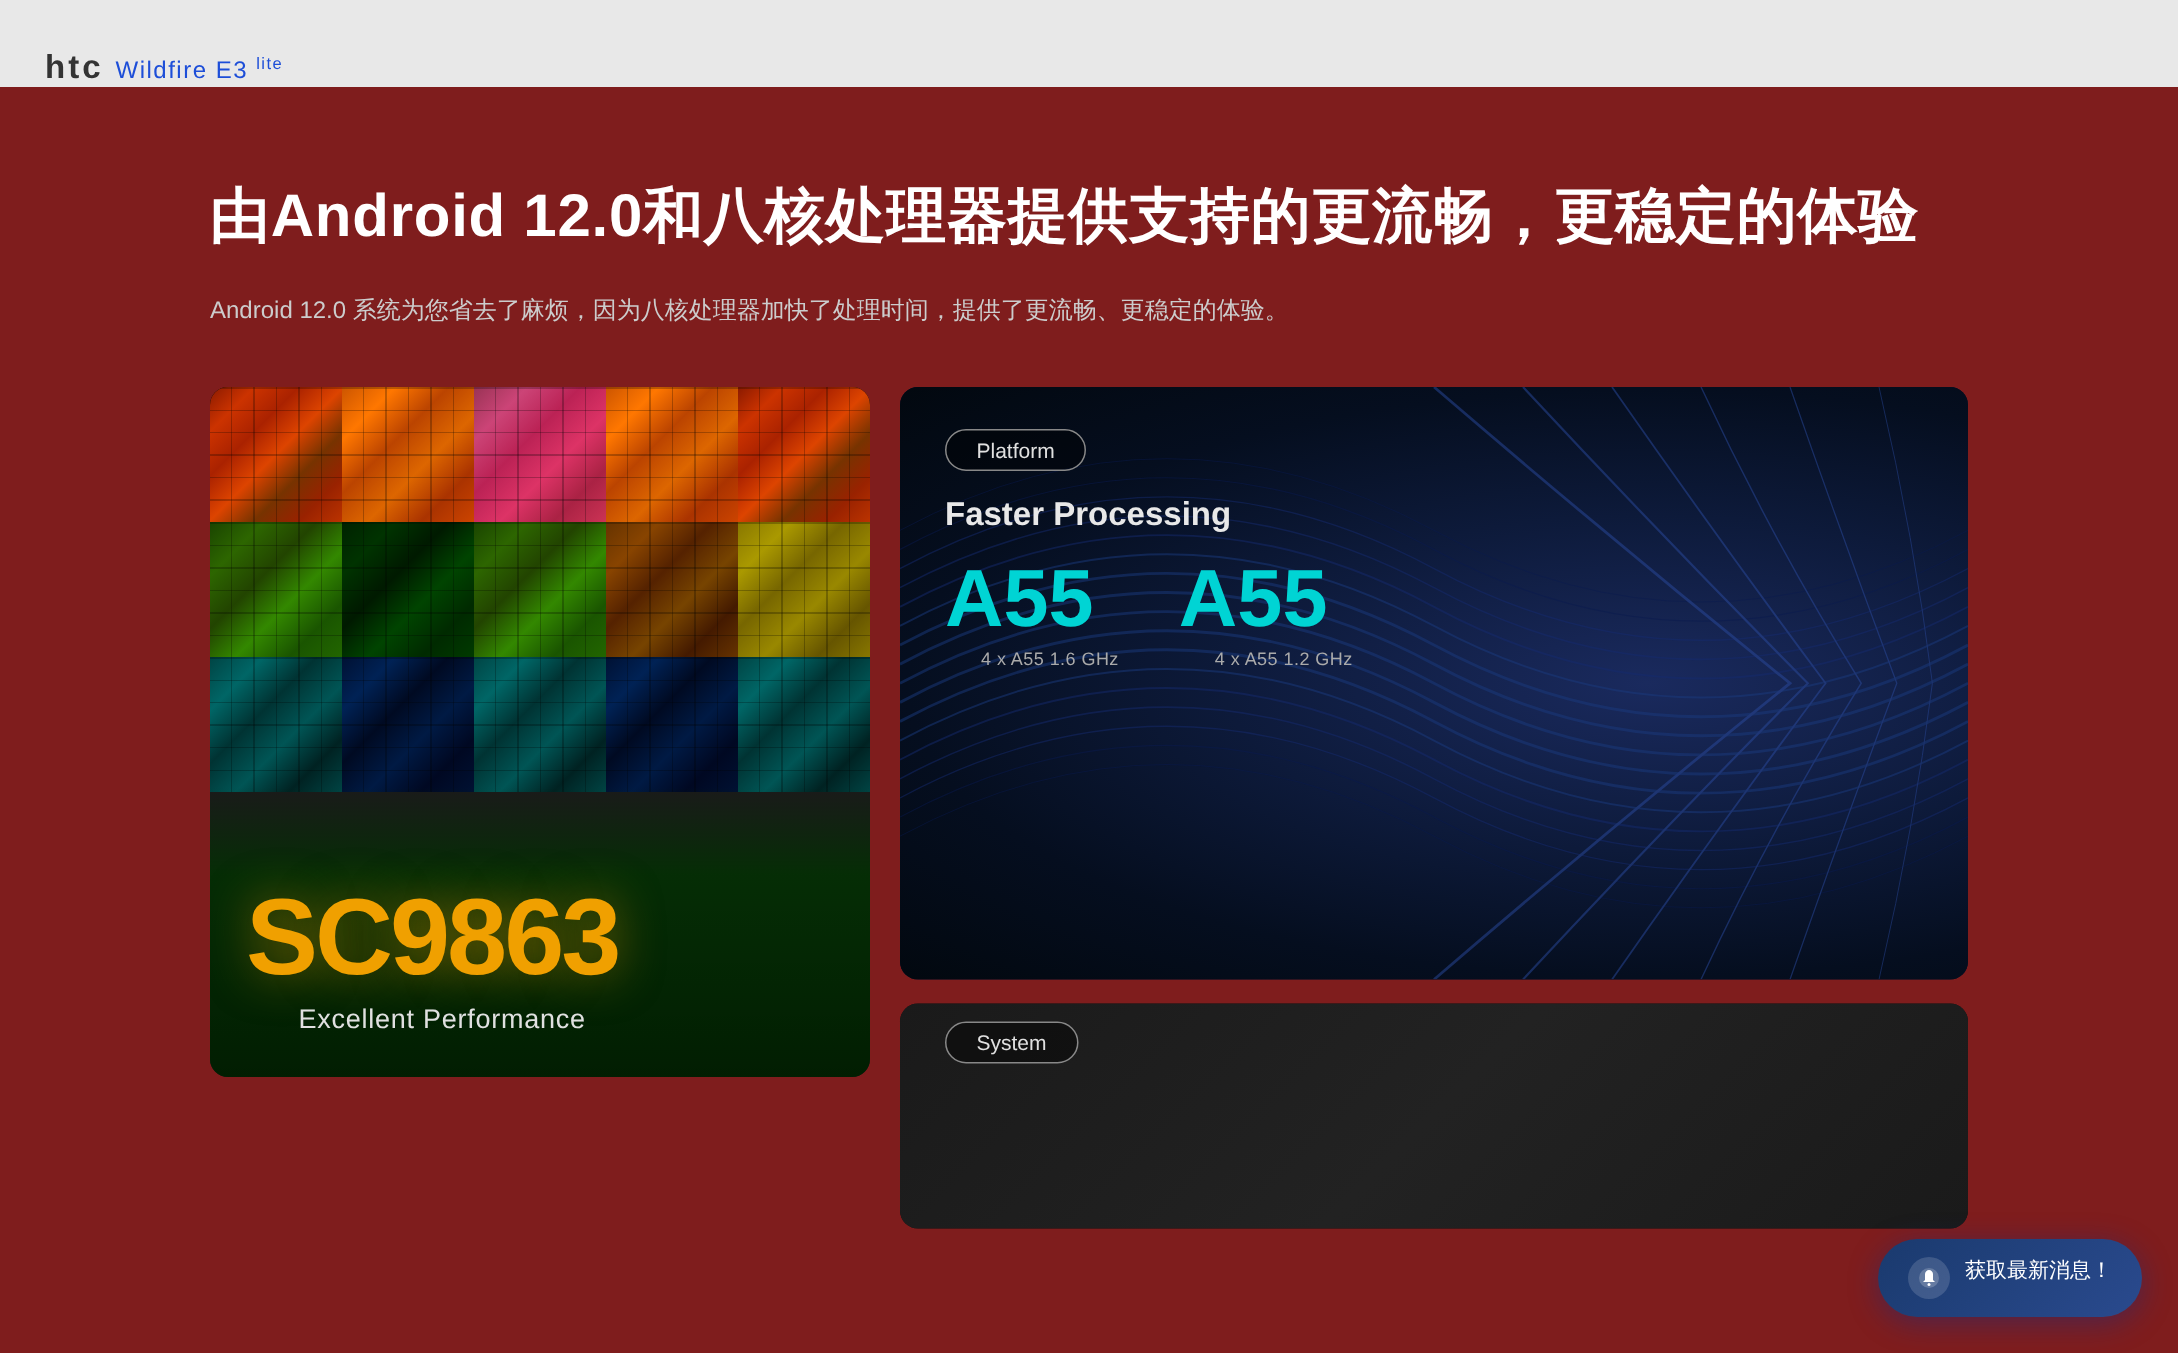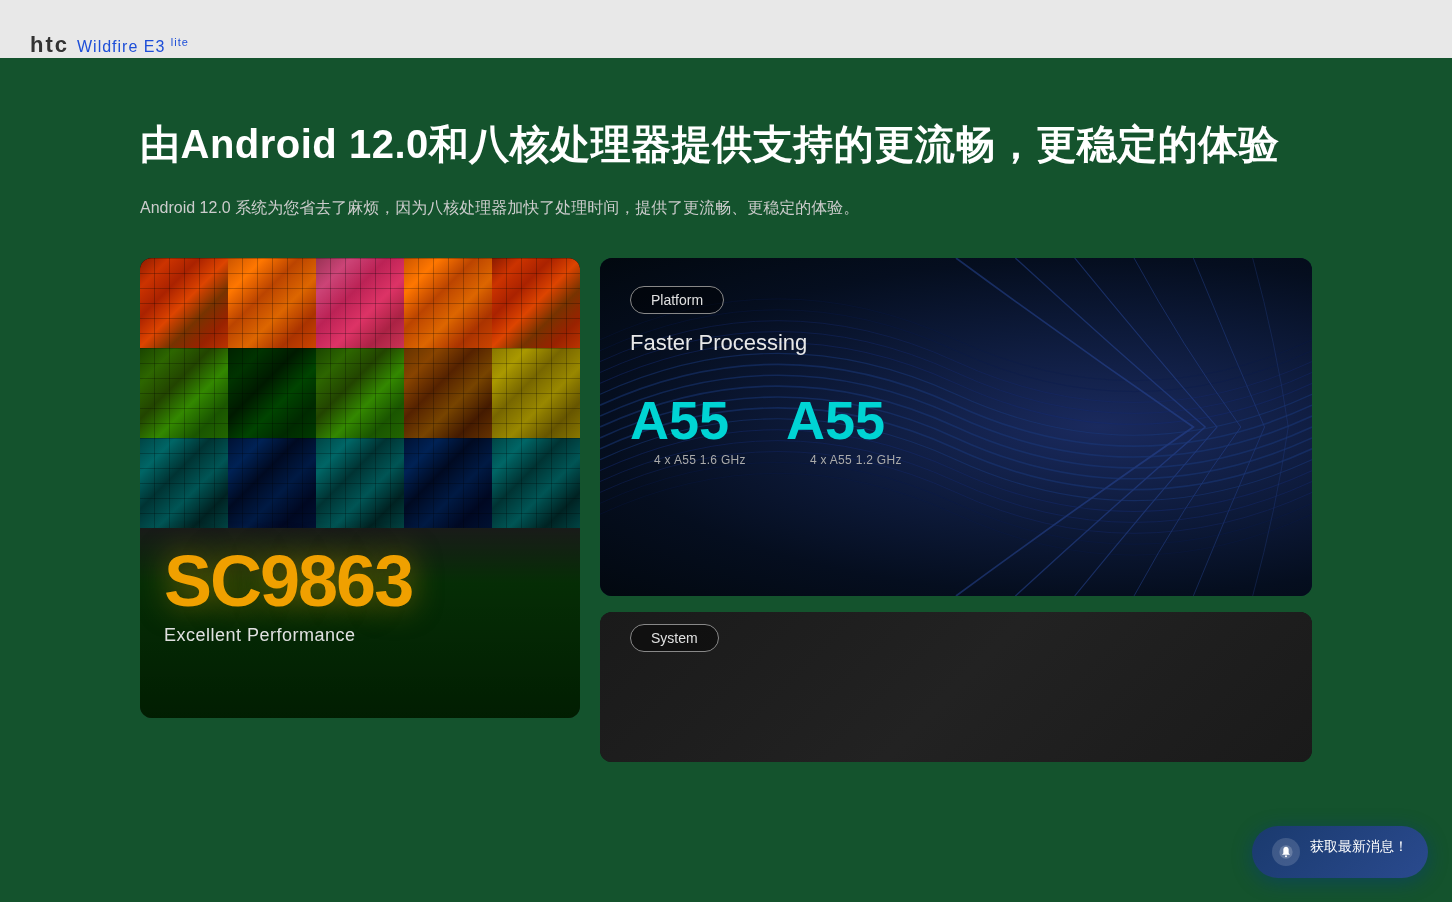--- a/index.html
+++ b/index.html
@@ -44,21 +44,21 @@
       letter-spacing: 1px;
     }
 
     .htc-product-name .lite {
       font-size: 11px;
       vertical-align: super;
     }
 
     
     .main-content {
-      background: #14532d;
+      background: #7f1d1d;
       padding: 60px 140px 0 140px;
       min-height: 844px;
       position: relative;
     }
 
     .hero-title {
       font-size: 40px;
       font-weight: 700;
       color: #fff;
       line-height: 1.3;
@@ -93,56 +93,58 @@
     }
 
     .chip-bottom {
       position: absolute;
       bottom: 0;
       left: 0;
       width: 100%;
       height: 42%;
       display: flex;
       flex-direction: column;
+      justify-content: flex-end;
       padding: 20px 24px 28px;
       background: linear-gradient(to bottom, transparent, rgba(0,50,0,0.8) 30%, rgba(0,30,0,0.95));
     }
 
     .chip-model {
       font-size: 72px;
       font-weight: 900;
       color: #f0a000;
       letter-spacing: -2px;
       line-height: 1;
       margin-bottom: 8px;
       text-shadow: 0 0 30px rgba(240,160,0,0.5);
     }
 
     .chip-tagline {
       font-size: 18px;
       color: #e0e0e0;
       font-weight: 400;
       letter-spacing: 0.5px;
+      margin-left: 35px;
     }
 
     
     .right-column {
       flex: 1;
       display: flex;
       flex-direction: column;
       gap: 16px;
     }
 
     
     .platform-card {
       border-radius: 12px;
       overflow: hidden;
       position: relative;
       background: #05102a;
-      height: 338px;
+      height: 395px;
     }
 
     .platform-bg {
       position: absolute;
       top: 0;
       left: 0;
       width: 100%;
       height: 100%;
       background: radial-gradient(ellipse at 70% 50%, #1a2a5e 0%, #0d1a3a 40%, #050e1f 70%, #02080f 100%);
     }
@@ -178,22 +180,22 @@
       padding: 5px 20px;
       font-size: 14px;
       color: #e0e0e0;
       background: rgba(0,0,0,0.4);
       margin-bottom: 16px;
     }
 
     .faster-processing {
       font-size: 22px;
       color: #e8e8e8;
-      margin-bottom: 37px;
-      font-weight: 400;
+      margin-bottom: 16px;
+      font-weight: 700;
     }
 
     .cpu-row {
       display: flex;
       gap: 40px;
       align-items: center;
     }
 
     .cpu-spec {
       display: flex;

